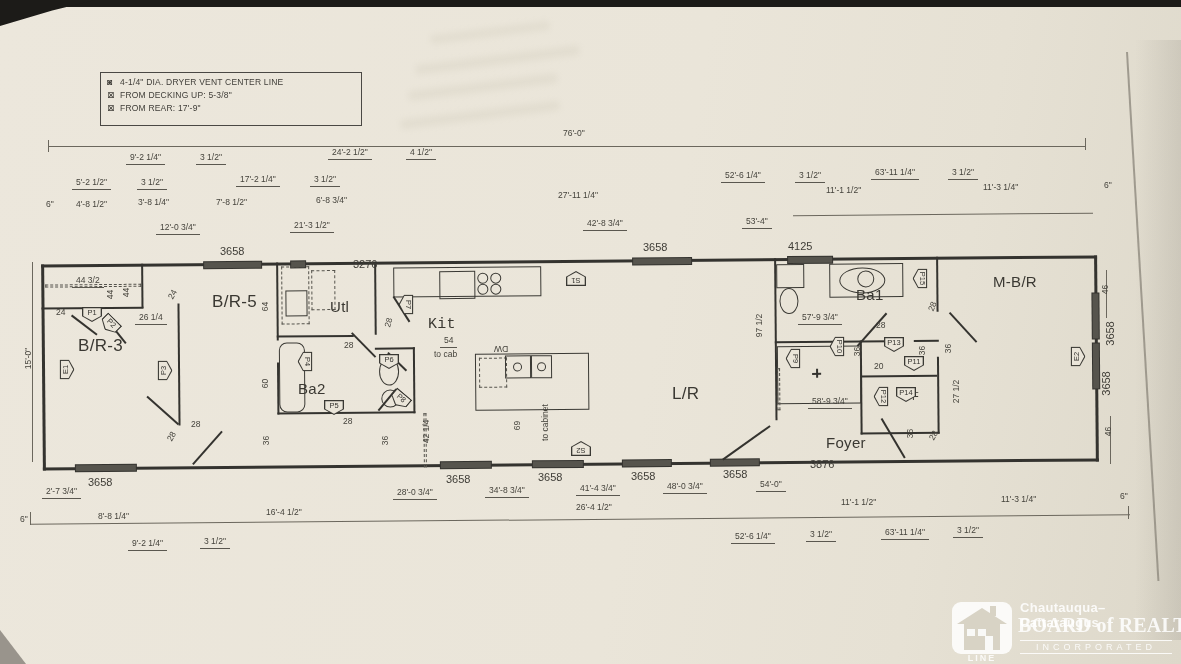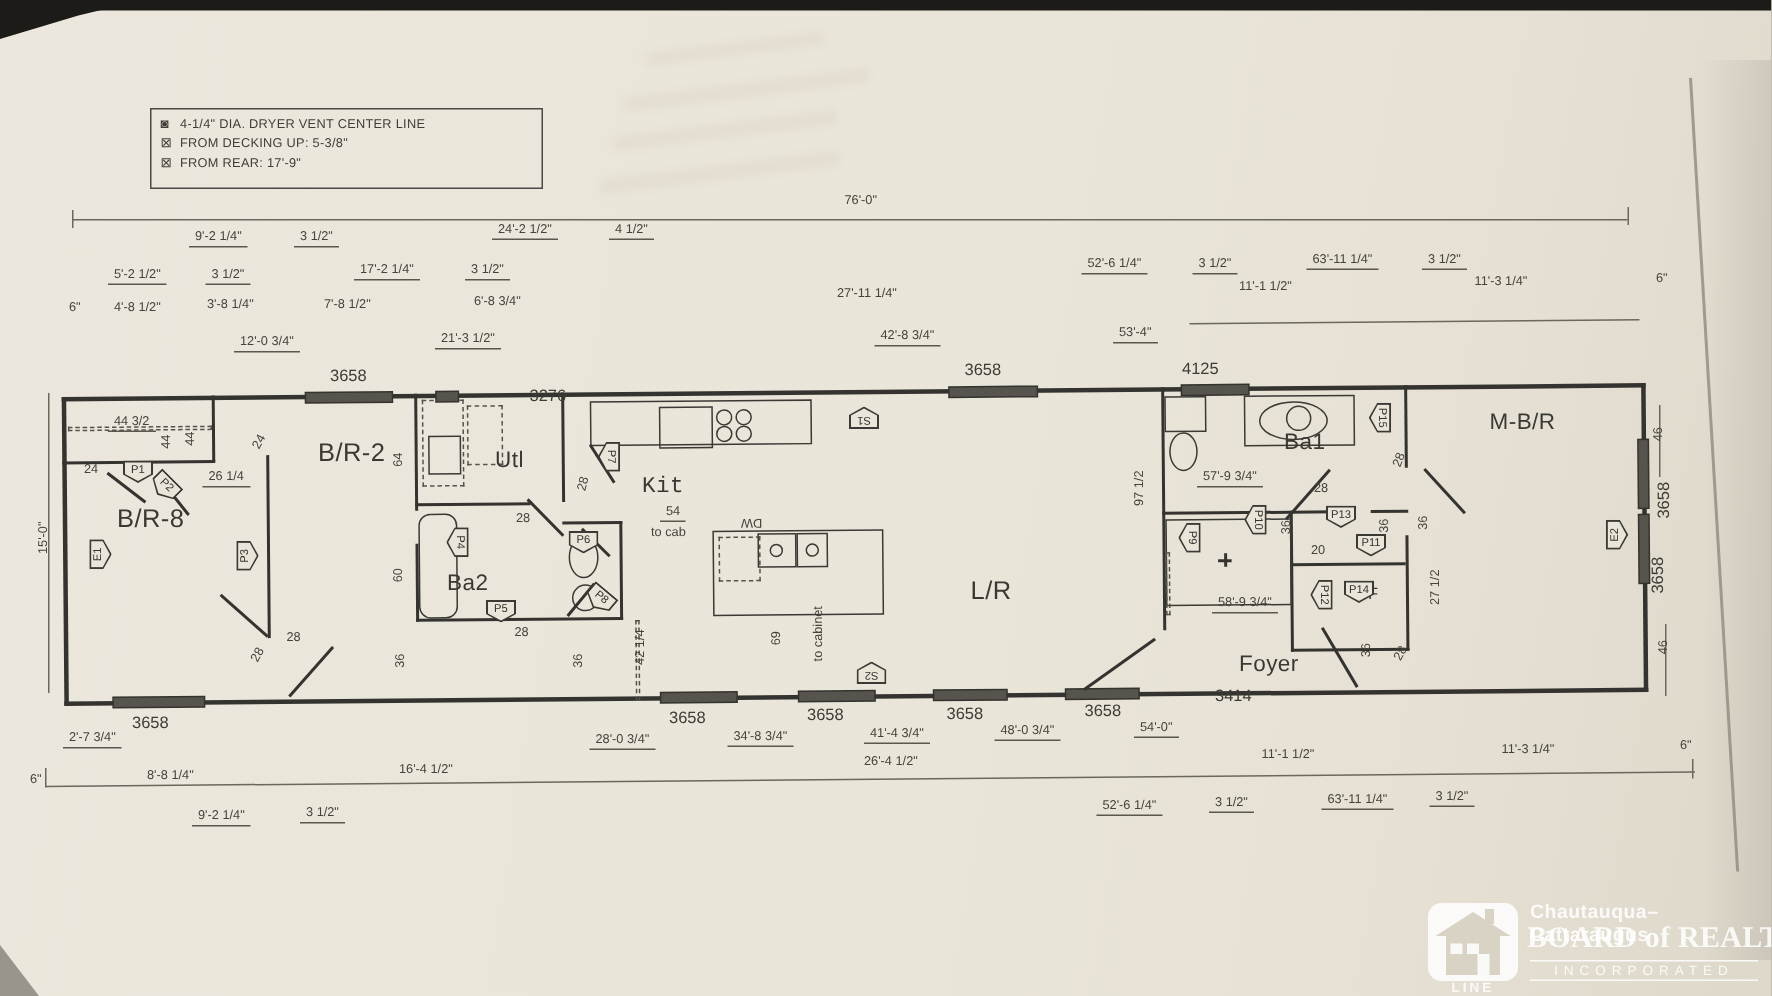--- a/index.html
+++ b/index.html
@@ -239,45 +239,45 @@
       <div class="lbl w" style="left: 1098px; top: 328px; transform: rotate(-90deg);">3658</div>
       <div class="lbl w" style="left: 1094px; top: 378px; transform: rotate(-90deg);">3658</div>
       <div class="lbl" style="left: 1104px; top: 427px; transform: rotate(-90deg);">46</div>
       <div class="lbl" style="left: 18px; top: 354px; transform: rotate(-90deg);">15'-0"</div>
       <div class="lbl w" style="left: 88px; top: 477px;">3658</div>
       <div class="lbl u" style="left: 42px; top: 487px;">2'-7 3/4"</div>
       <div class="lbl w" style="left: 446px; top: 474px;">3658</div>
       <div class="lbl w" style="left: 538px; top: 472px;">3658</div>
       <div class="lbl w" style="left: 631px; top: 471px;">3658</div>
       <div class="lbl w" style="left: 723px; top: 469px;">3658</div>
-      <div class="lbl w" style="left: 810px; top: 459px;">3414</div>
+      <div class="lbl w" style="left: 810px; top: 459px;">3876</div>
       <div class="lbl u" style="left: 393px; top: 488px;">28'-0 3/4"</div>
       <div class="lbl u" style="left: 485px; top: 486px;">34'-8 3/4"</div>
       <div class="lbl u" style="left: 576px; top: 484px;">41'-4 3/4"</div>
       <div class="lbl u" style="left: 663px; top: 482px;">48'-0 3/4"</div>
       <div class="lbl u" style="left: 756px; top: 480px;">54'-0"</div>
       <div class="lbl" style="left: 20px; top: 515px;">6"</div>
       <div class="lbl" style="left: 98px; top: 512px;">8'-8 1/4"</div>
       <div class="lbl" style="left: 266px; top: 508px;">16'-4 1/2"</div>
       <div class="lbl" style="left: 576px; top: 503px;">26'-4 1/2"</div>
       <div class="lbl" style="left: 841px; top: 498px;">11'-1 1/2"</div>
       <div class="lbl" style="left: 1001px; top: 495px;">11'-3 1/4"</div>
       <div class="lbl" style="left: 1120px; top: 492px;">6"</div>
       <div class="lbl u" style="left: 128px; top: 539px;">9'-2 1/4"</div>
       <div class="lbl u" style="left: 200px; top: 537px;">3 1/2"</div>
       <div class="lbl u" style="left: 731px; top: 532px;">52'-6 1/4"</div>
       <div class="lbl u" style="left: 806px; top: 530px;">3 1/2"</div>
       <div class="lbl u" style="left: 881px; top: 528px;">63'-11 1/4"</div>
       <div class="lbl u" style="left: 953px; top: 526px;">3 1/2"</div>
-      <div class="lbl room big" style="left: 78px; top: 338px;">B/R-8</div>
-      <div class="lbl room big" style="left: 212px; top: 294px;">B/R-2</div>
+      <div class="lbl room big" style="left: 78px; top: 338px;">B/R-3</div>
+      <div class="lbl room big" style="left: 212px; top: 294px;">B/R-5</div>
       <div class="lbl room" style="left: 330px; top: 299px;">Utl</div>
       <div class="lbl room" style="left: 298px; top: 381px;">Ba2</div>
       <div class="lbl room" style="left: 428px; top: 317px; font-family: Liberation Mono, monospace;">Kit</div>
-      <div class="lbl room big" style="left: 647px; top: 386px;">L/R</div>
+      <div class="lbl room big" style="left: 672px; top: 386px;">L/R</div>
       <div class="lbl room" style="left: 856px; top: 287px;">Ba1</div>
       <div class="lbl room" style="left: 993px; top: 274px;">M-B/R</div>
       <div class="lbl room" style="left: 826px; top: 435px;">Foyer</div>
       <div class="badge" style="left: 82px; top: 307px;">
         <div class="bs">
           <div class="bi">P1</div>
         </div>
       </div>
       <div class="badge" style="left: 100px; top: 317px; transform: rotate(45deg);">
         <div class="bs">

